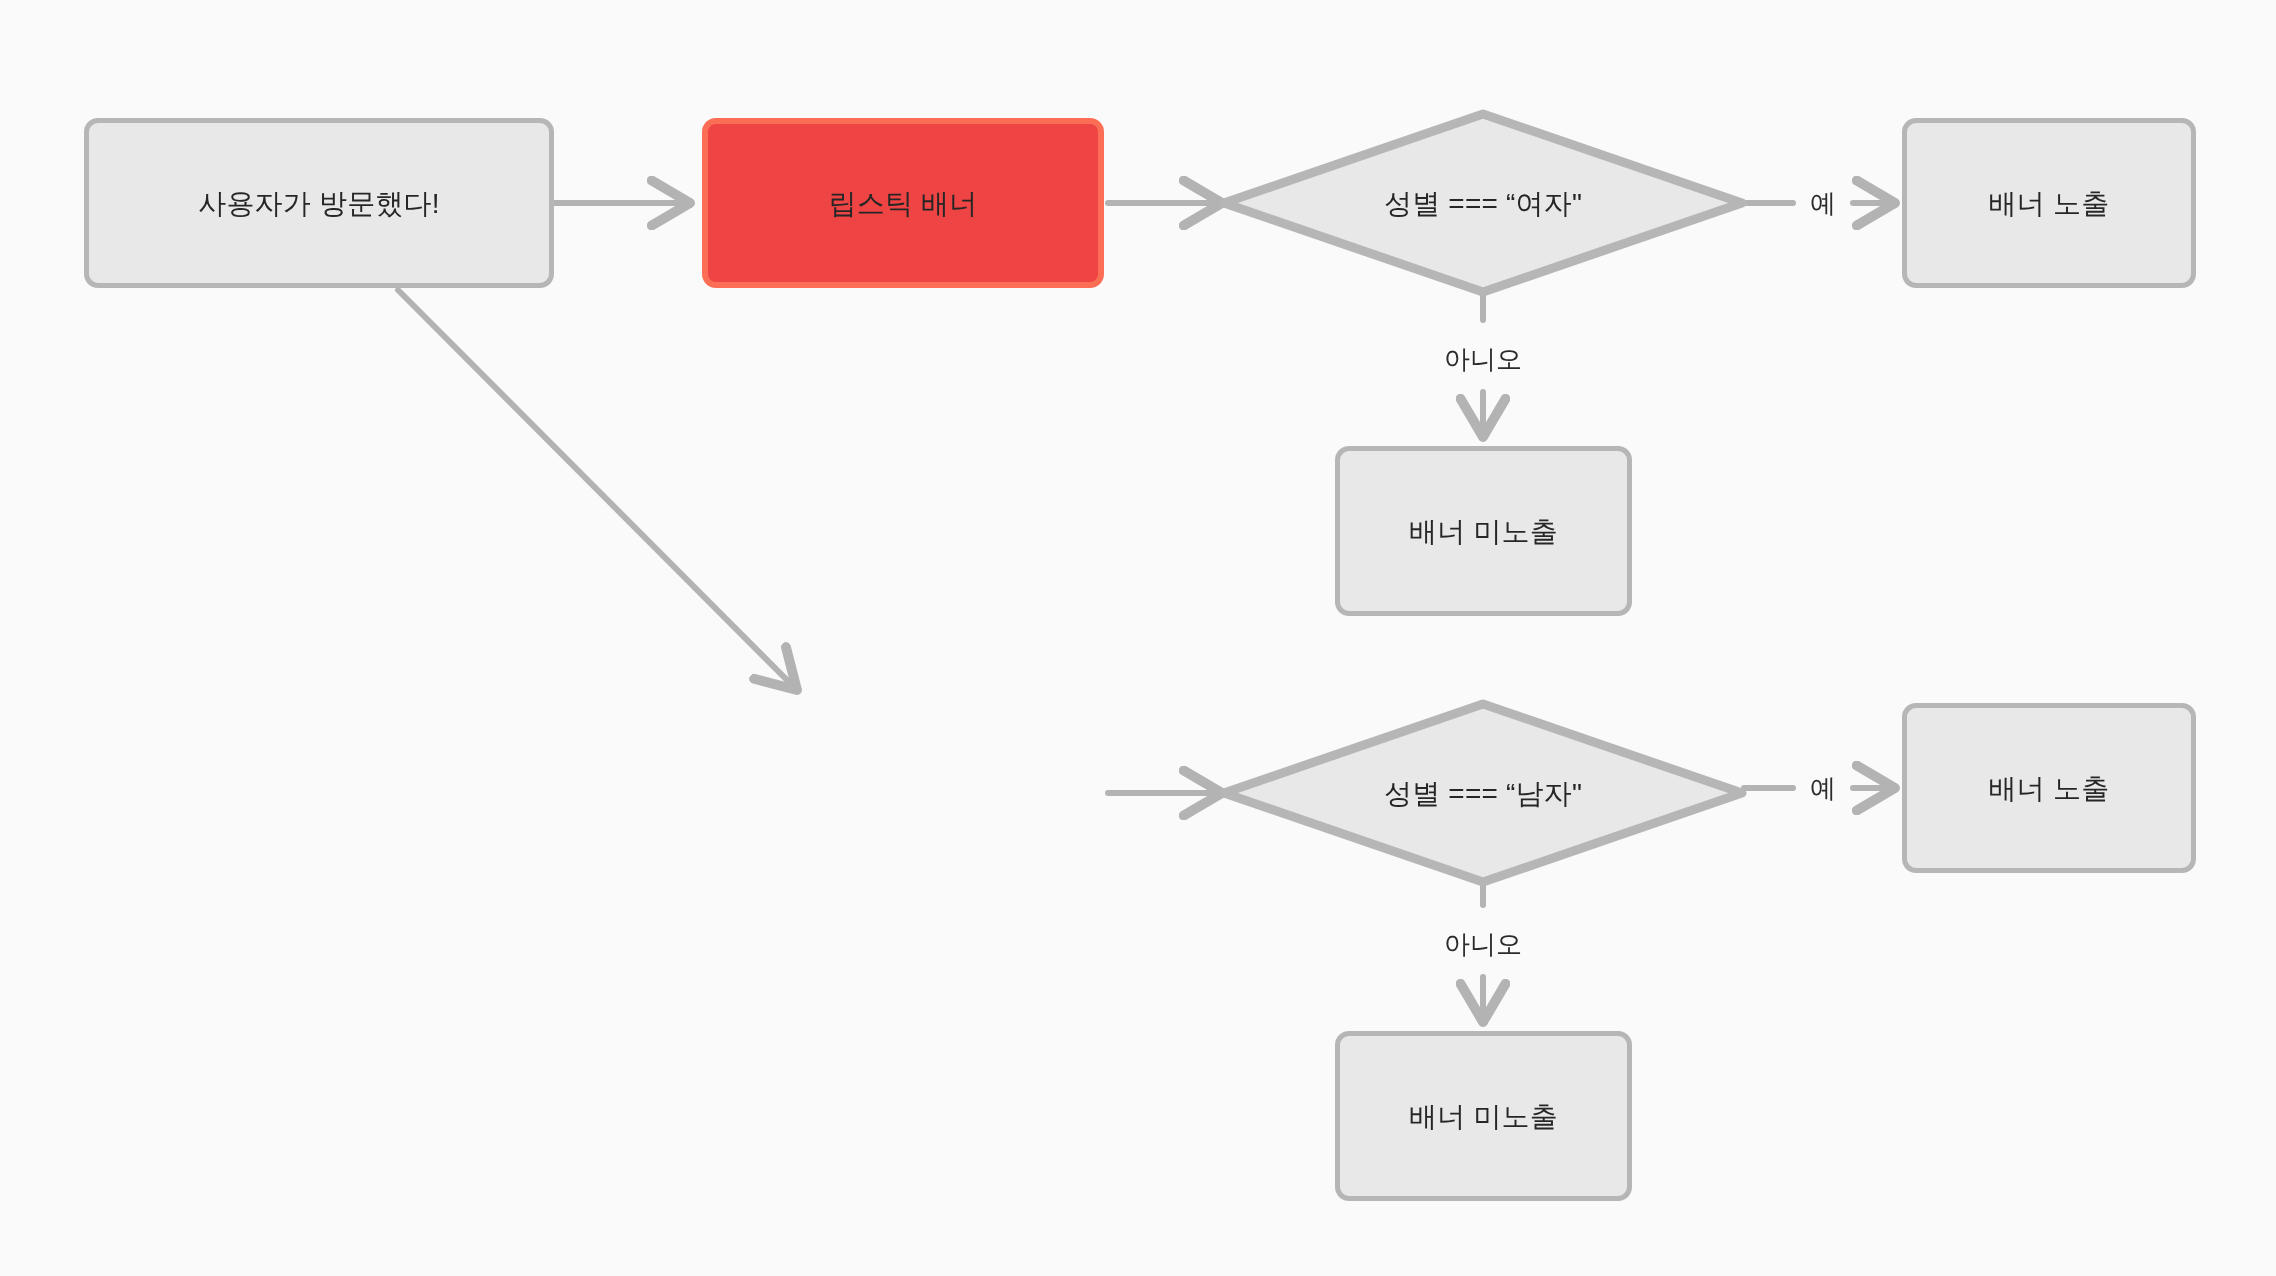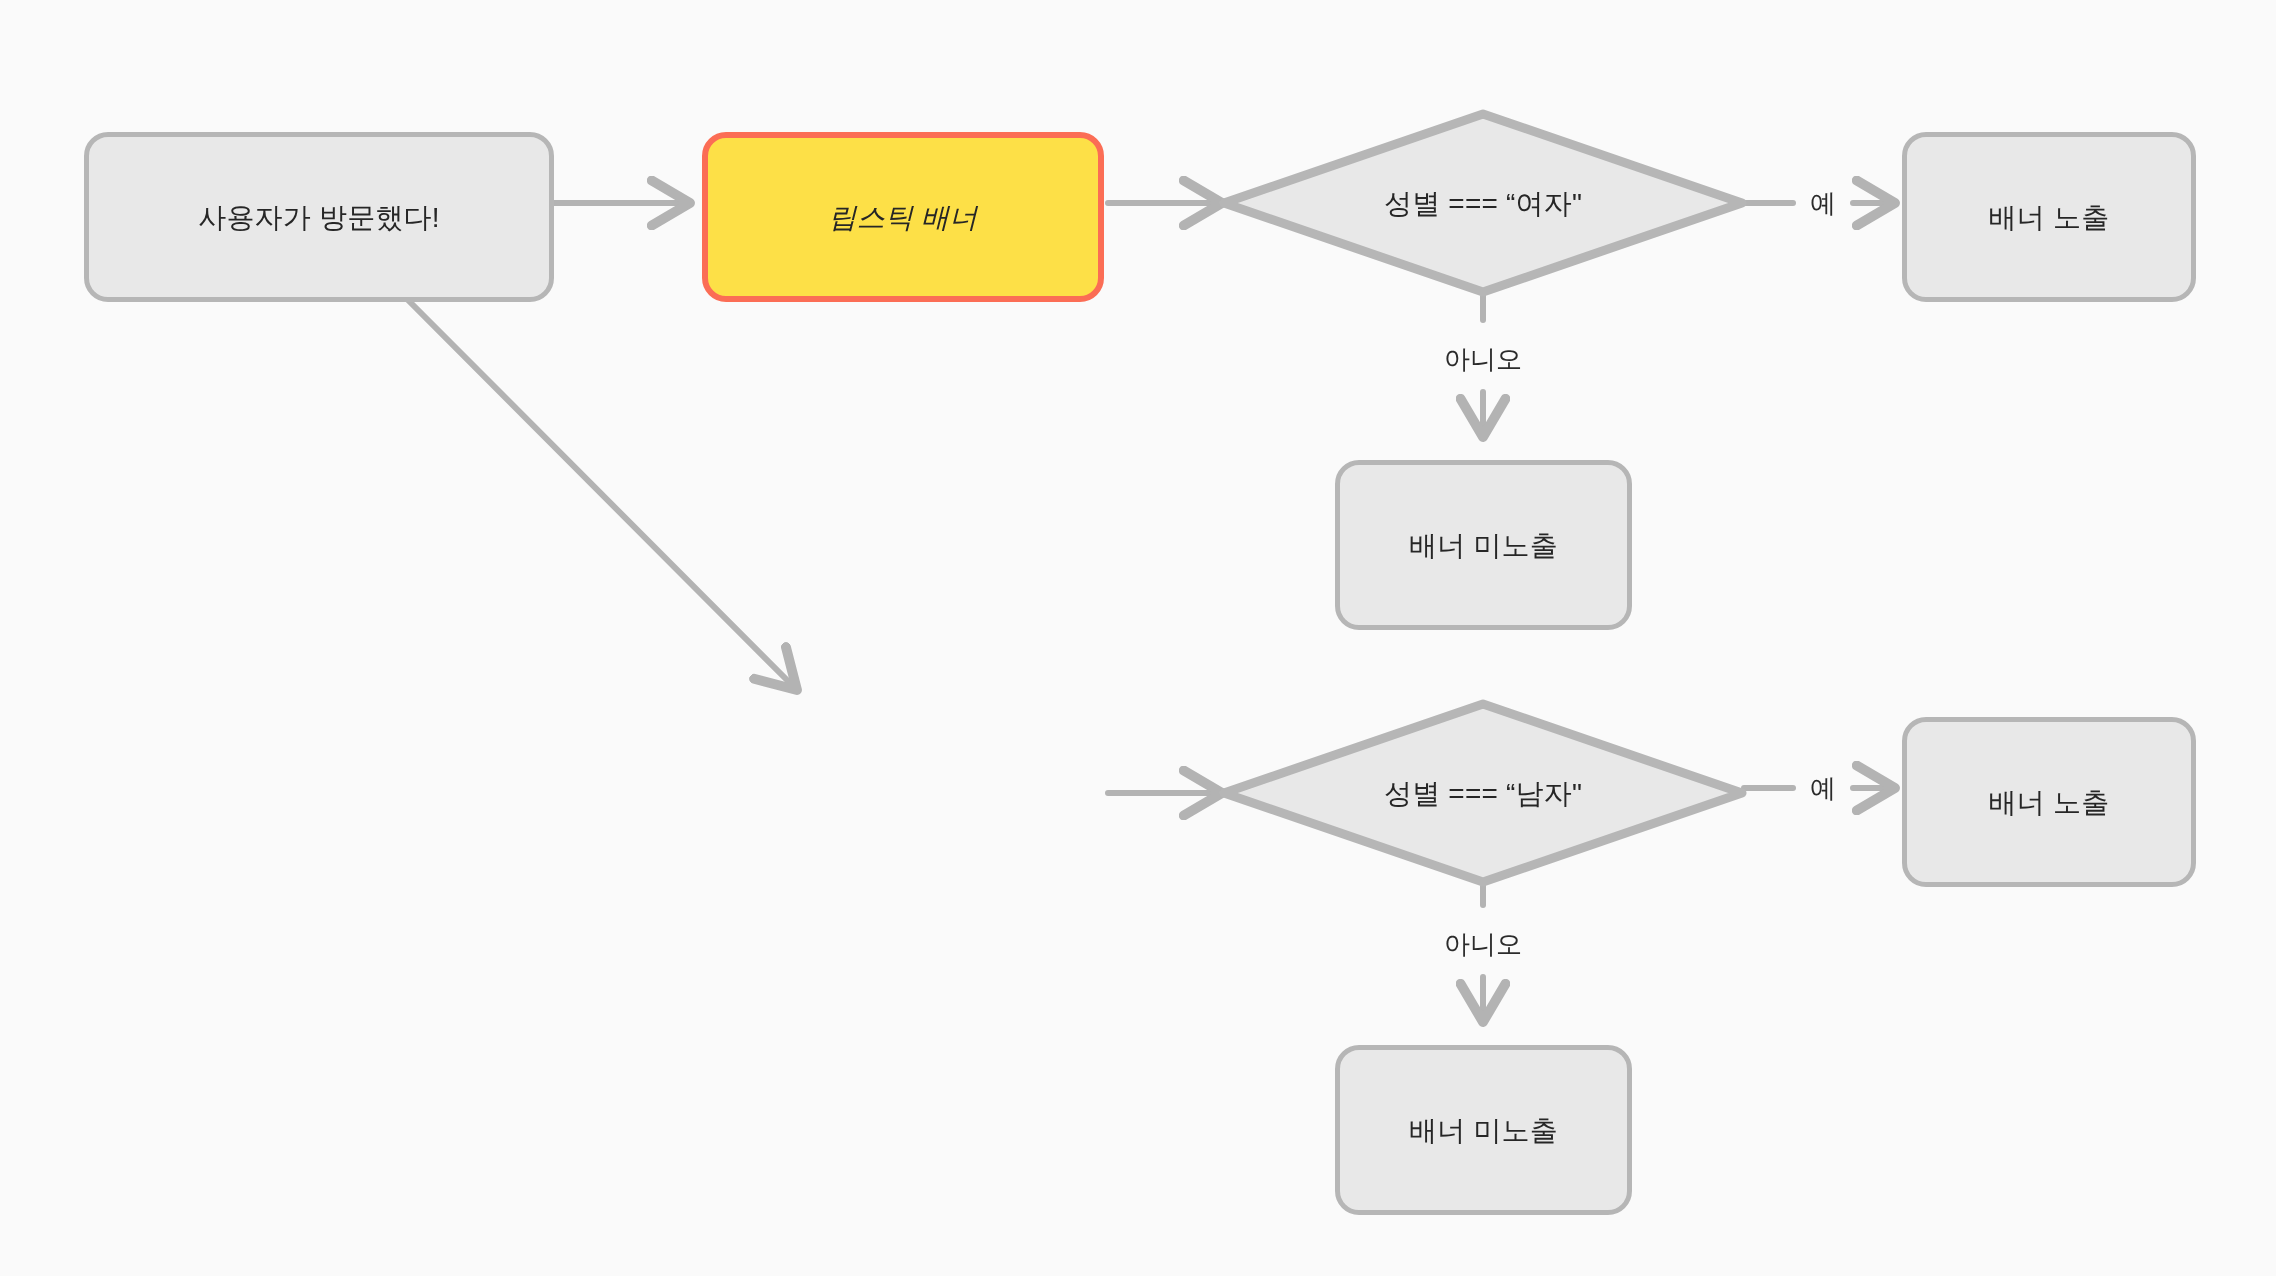--- a/index.html
+++ b/index.html
@@ -38,34 +38,32 @@
   }
   .node .label {
     font-size: 28px;
     color: #262626;
     letter-spacing: 0.2px;
     line-height: 1.25;
     white-space: nowrap;
   }
 
   .rect {
-    border-radius: 24px;
+    border-radius: 14px;
     border-style: solid;
     border-width: 5px;
-    margin-top: 14px;
   }
   .rect.gray {
     background: #e8e8e8;
     border-color: #b6b6b6;
   }
   .rect.red {
-    background: #fde047;
+    background: #ef4444;
     border-color: #fb6d55;
     border-width: 6px;
-    font-style: italic;
   }
   .rect.blue {
     background: #b5e2fb;
     border-color: #27adf7;
     border-width: 6px;
   }
 
   
   .diamond {
     background: transparent;

